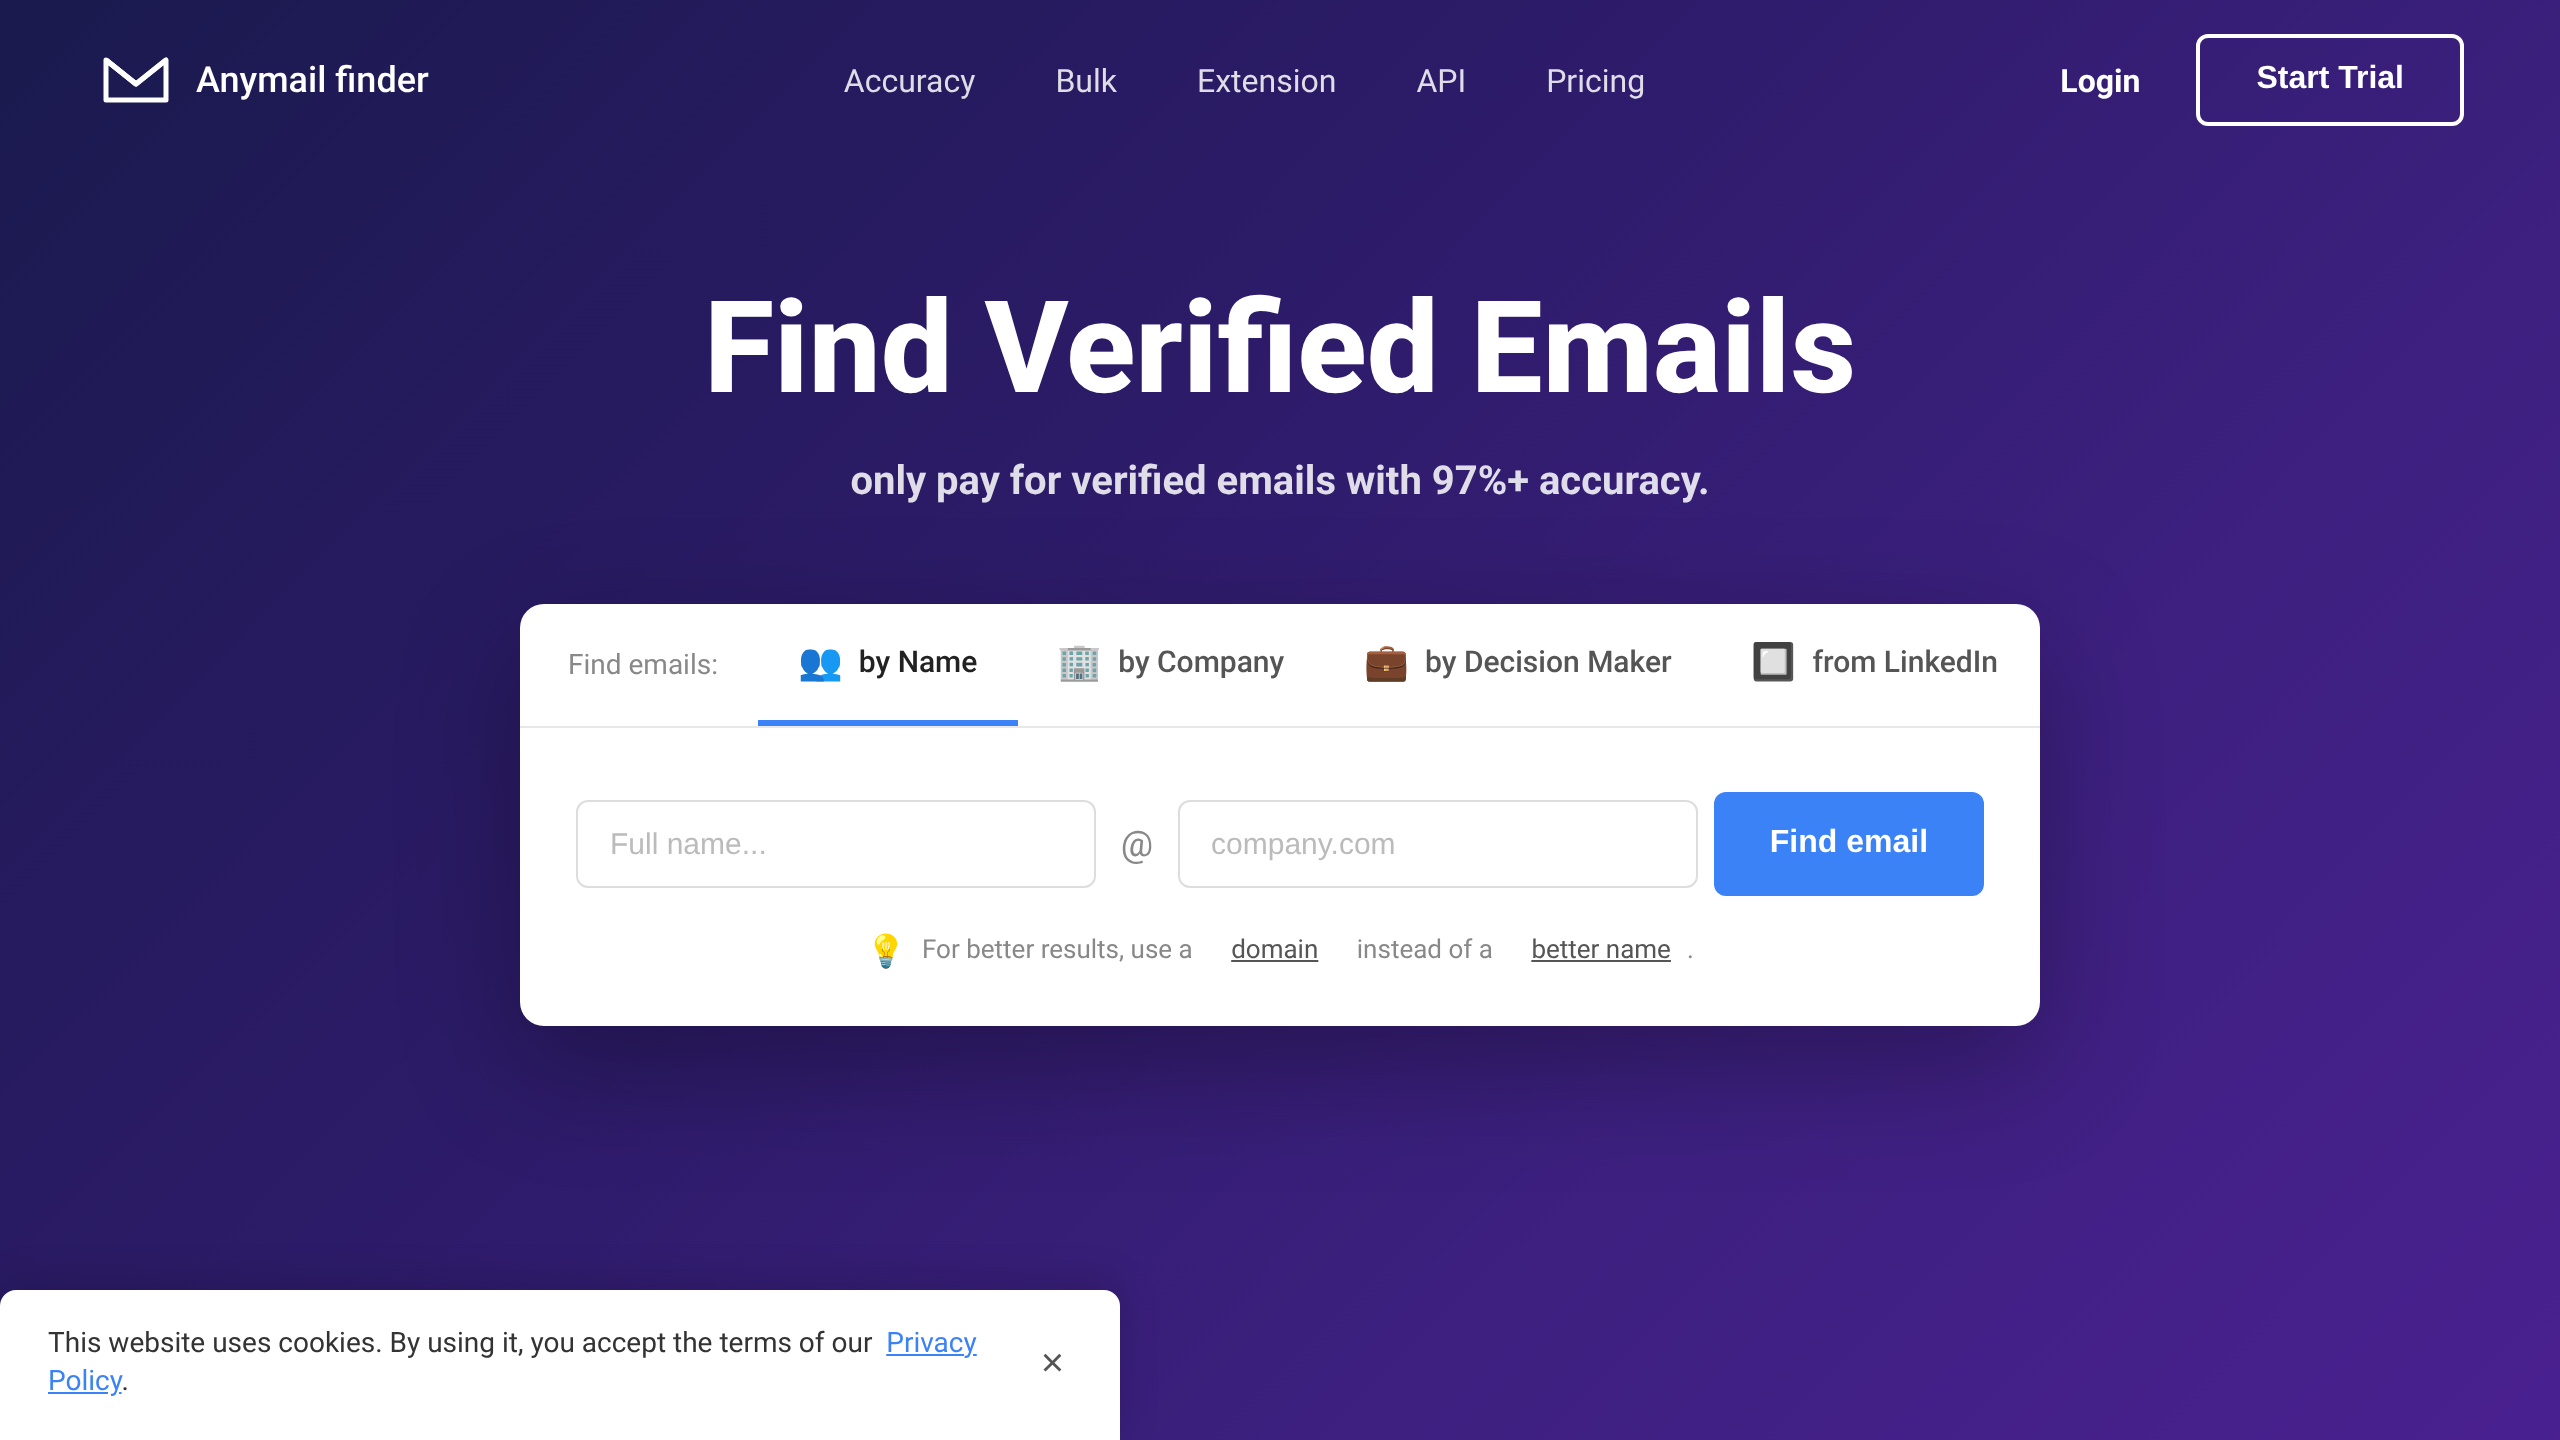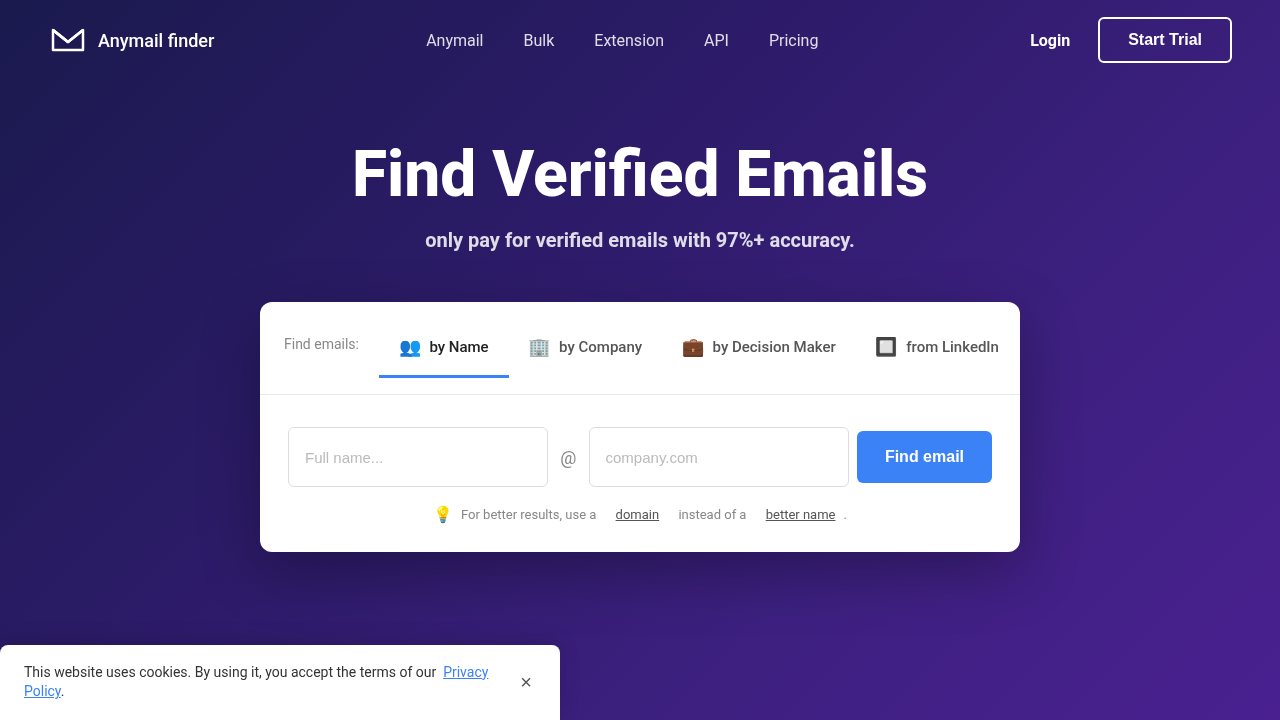--- a/index.html
+++ b/index.html
@@ -122,21 +122,22 @@
     .search-card {
       background: #fff;
       border-radius: 12px;
       width: 760px;
       overflow: hidden;
       box-shadow: 0 20px 60px rgba(0,0,0,0.3);
     }
 
     .search-tabs {
       display: flex;
-      padding: 16px 24px;
+      align-items: center;
+      padding: 0 24px;
       border-bottom: 1px solid #e8e8e8;
       gap: 0;
     }
 
     .find-emails-label {
       color: #888;
       font-size: 14px;
       padding: 18px 12px 18px 0;
       margin-right: 8px;
       white-space: nowrap;
@@ -170,21 +171,21 @@
 
     .search-inputs {
       display: flex;
       align-items: center;
       gap: 8px;
       margin-bottom: 18px;
     }
 
     .search-input-text {
       flex: 1;
-      height: 60px;
+      height: 44px;
       border: 1.5px solid #ddd;
       border-radius: 6px;
       padding: 0 16px;
       font-size: 15px;
       color: #333;
       outline: none;
     }
 
     .search-input-text::placeholder {
       color: #bbb;
@@ -275,21 +276,21 @@
   <a class="navbar-logo" href="#">
     <svg class="logo-icon" viewBox="0 0 40 40" fill="none" xmlns="http://www.w3.org/2000/svg">
       <polygon points="5,10 20,22 35,10 35,30 5,30" fill="none" stroke="white" stroke-width="2.5" stroke-linejoin="round"></polygon>
       <polyline points="5,10 20,22 35,10" fill="none" stroke="white" stroke-width="2.5" stroke-linejoin="round"></polyline>
       <line x1="5" y1="10" x2="20" y2="22" stroke="white" stroke-width="2.5"></line>
     </svg>
     <span class="logo-text">Anymail finder</span>
   </a>
 
   <div class="navbar-links">
-    <a class="nav-link" href="#">Anymail</a>
+    <a class="nav-link" href="#">Accuracy</a>
     <a class="nav-link" href="#">Bulk</a>
     <a class="nav-link" href="#">Extension</a>
     <a class="nav-link" href="#">API</a>
     <a class="nav-link" href="#">Pricing</a>
   </div>
 
   <div class="navbar-actions">
     <a class="login-link" href="#">Login</a>
     <button class="start-trial-btn">Start Trial</button>
   </div>

